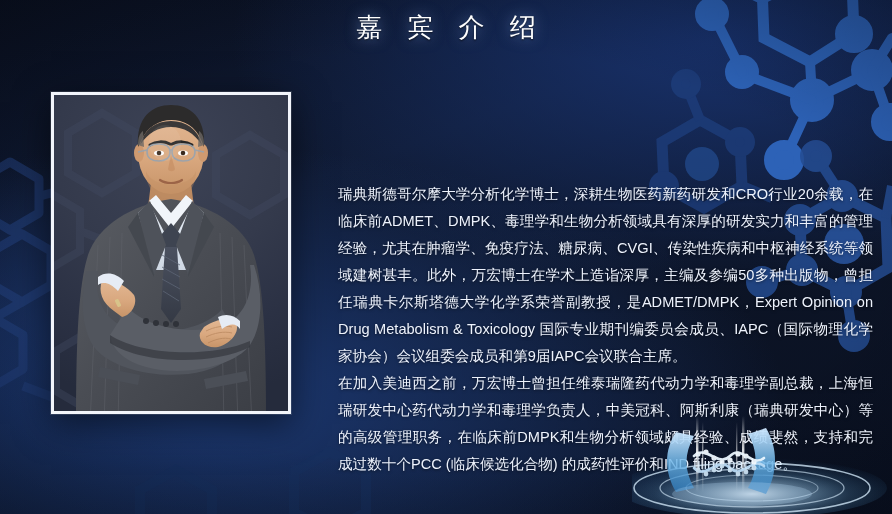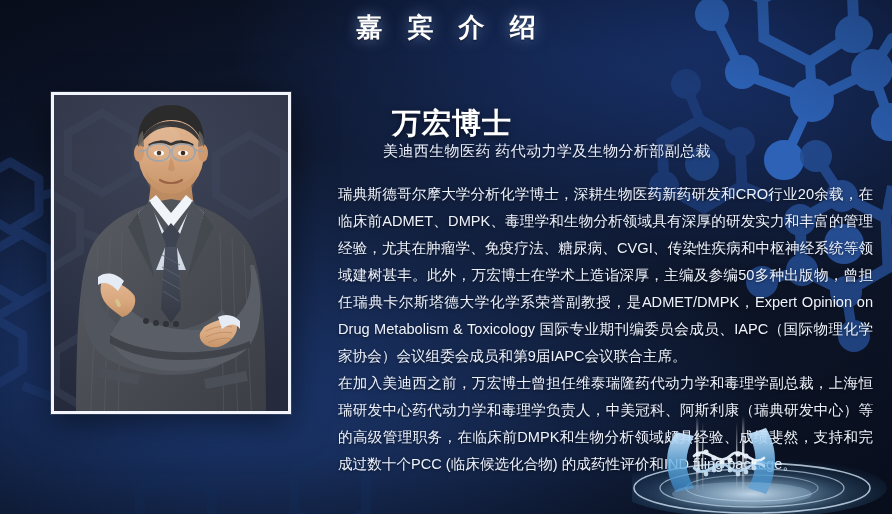--- a/index.html
+++ b/index.html
@@ -25,21 +25,21 @@
     background:radial-gradient(120% 100% at 50% 50%, rgba(0,0,0,0) 40%, rgba(2,5,12,.75) 100%);
   }
   .bg-svg{position:absolute;inset:0;}
 
   
   .title{
     position:absolute;left:0;right:0;top:10px;
     text-align:center;
     color:#ffffff;
     font-size:26px;
-    font-weight:bold;
+    font-weight:normal;
     letter-spacing:9px;
     text-indent:9px;
     text-shadow:0 0 14px rgba(150,190,255,.55), 0 1px 2px rgba(0,0,0,.8);
     white-space:nowrap;
   }
 
   
   .portrait-frame{
     position:absolute;left:51px;top:92px;width:234px;height:316px;
     border:3px solid #f2f5fb;
@@ -322,22 +322,20 @@
           <path d="M106,85 C 112,89 122,89 128,85" stroke="#9c6447" stroke-width="2.2" fill="none" stroke-linecap="round"></path>
 
           <path d="M92,76 C 98,94 136,94 142,76 C 142,96 130,104 117,104 C 104,104 92,96 92,76 Z" fill="#c18d62" opacity=".35"></path>
 
           <ellipse cx="111" cy="48" rx="16" ry="18" fill="#ffffff" opacity=".07"></ellipse>
         </g>
       </svg>
     </div>
   </div>
 
-  <div class="person-name">万宏博士</div>
-  <div class="person-role">美迪西生物医药 药代动力学及生物分析部副总裁</div>
 
   <div class="bio">
     <p>瑞典斯德哥尔摩大学分析化学博士，深耕生物医药新药研发和CRO行业20余载，在临床前ADMET、DMPK、毒理学和生物分析领域具有深厚的研发实力和丰富的管理经验，尤其在肿瘤学、免疫疗法、糖尿病、CVGI、传染性疾病和中枢神经系统等领域建树甚丰。此外，万宏博士在学术上造诣深厚，主编及参编50多种出版物，曾担任瑞典卡尔斯塔德大学化学系荣誉副教授，是ADMET/DMPK，Expert Opinion on Drug Metabolism &amp; Toxicology 国际专业期刊编委员会成员、IAPC（国际物理化学家协会）会议组委会成员和第9届IAPC会议联合主席。</p>
     <p>在加入美迪西之前，万宏博士曾担任维泰瑞隆药代动力学和毒理学副总裁，上海恒瑞研发中心药代动力学和毒理学负责人，中美冠科、阿斯利康（瑞典研发中心）等的高级管理职务，在临床前DMPK和生物分析领域颇具经验、成绩斐然，支持和完成过数十个PCC (临床候选化合物) 的成药性评价和IND filing package。</p>
   </div>
 
   <svg class="dna-graphic" width="260" height="104" viewBox="0 0 260 104">
     <defs>
       <linearGradient id="panelG" x1="0" y1="0" x2="0" y2="1">
         <stop offset="0%" stop-color="#cfe8ff" stop-opacity=".95"></stop>

